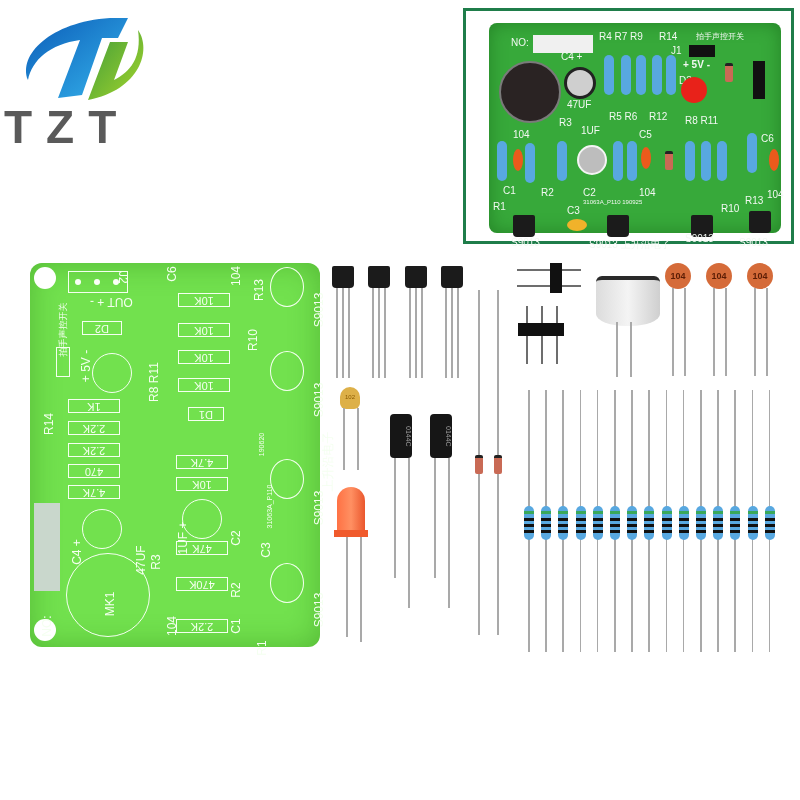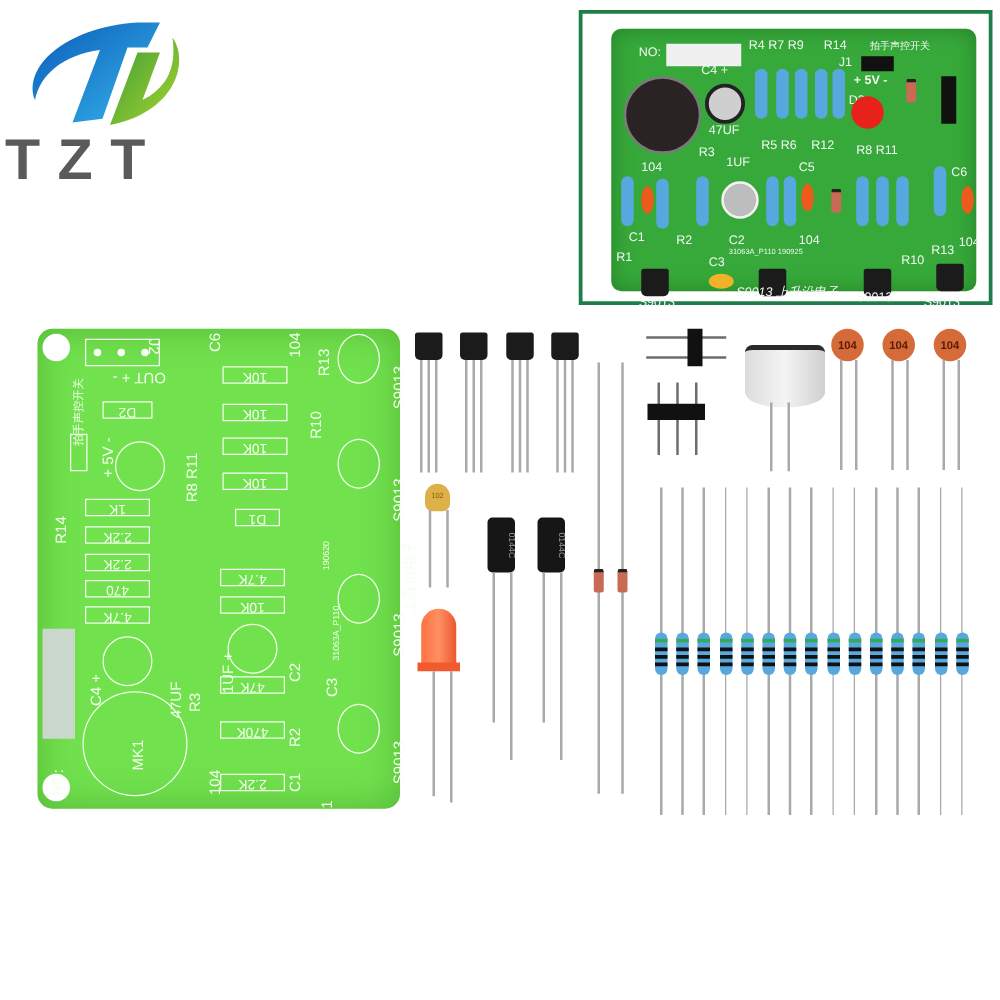--- a/index.html
+++ b/index.html
@@ -126,21 +126,21 @@
     <span class="inset-label" style="left:78px;top:182px;">C3</span>
     <span class="inset-label" style="left:232px;top:180px;">R10</span>
     <span class="inset-label" style="left:256px;top:172px;">R13</span>
 
     <div class="transistor" style="left:24px;top:192px;"></div>
     <div style="position:absolute;left:78px;top:196px;width:20px;height:12px;border-radius:50%;background:#f1b22a;"></div>
     <div class="transistor" style="left:118px;top:192px;"></div>
     <div class="transistor" style="left:202px;top:192px;"></div>
     <div class="transistor" style="left:260px;top:188px;"></div>
     <span class="inset-label" style="left:22px;top:214px;">S9013</span>
-    <span class="inset-label" style="left:100px;top:204px;font-style:italic;">S9013 上升沿电子</span>
+    <span class="inset-label" style="left:100px;top:215px;">S9013 上升沿电子</span>
     <span class="inset-label" style="left:196px;top:210px;">S9013</span>
     <span class="inset-label" style="left:250px;top:214px;">S9013</span>
   </div>
 </div>
 
 <div class="abs pcb">
   <div class="pcb-hole-big" style="left:4px;top:4px;"></div>
   <div class="pcb-hole-big" style="left:4px;top:356px;"></div>
 
   <div style="position:absolute;left:38px;top:8px;width:60px;height:22px;border:1.5px solid #f4fff0;box-sizing:border-box;"></div>

